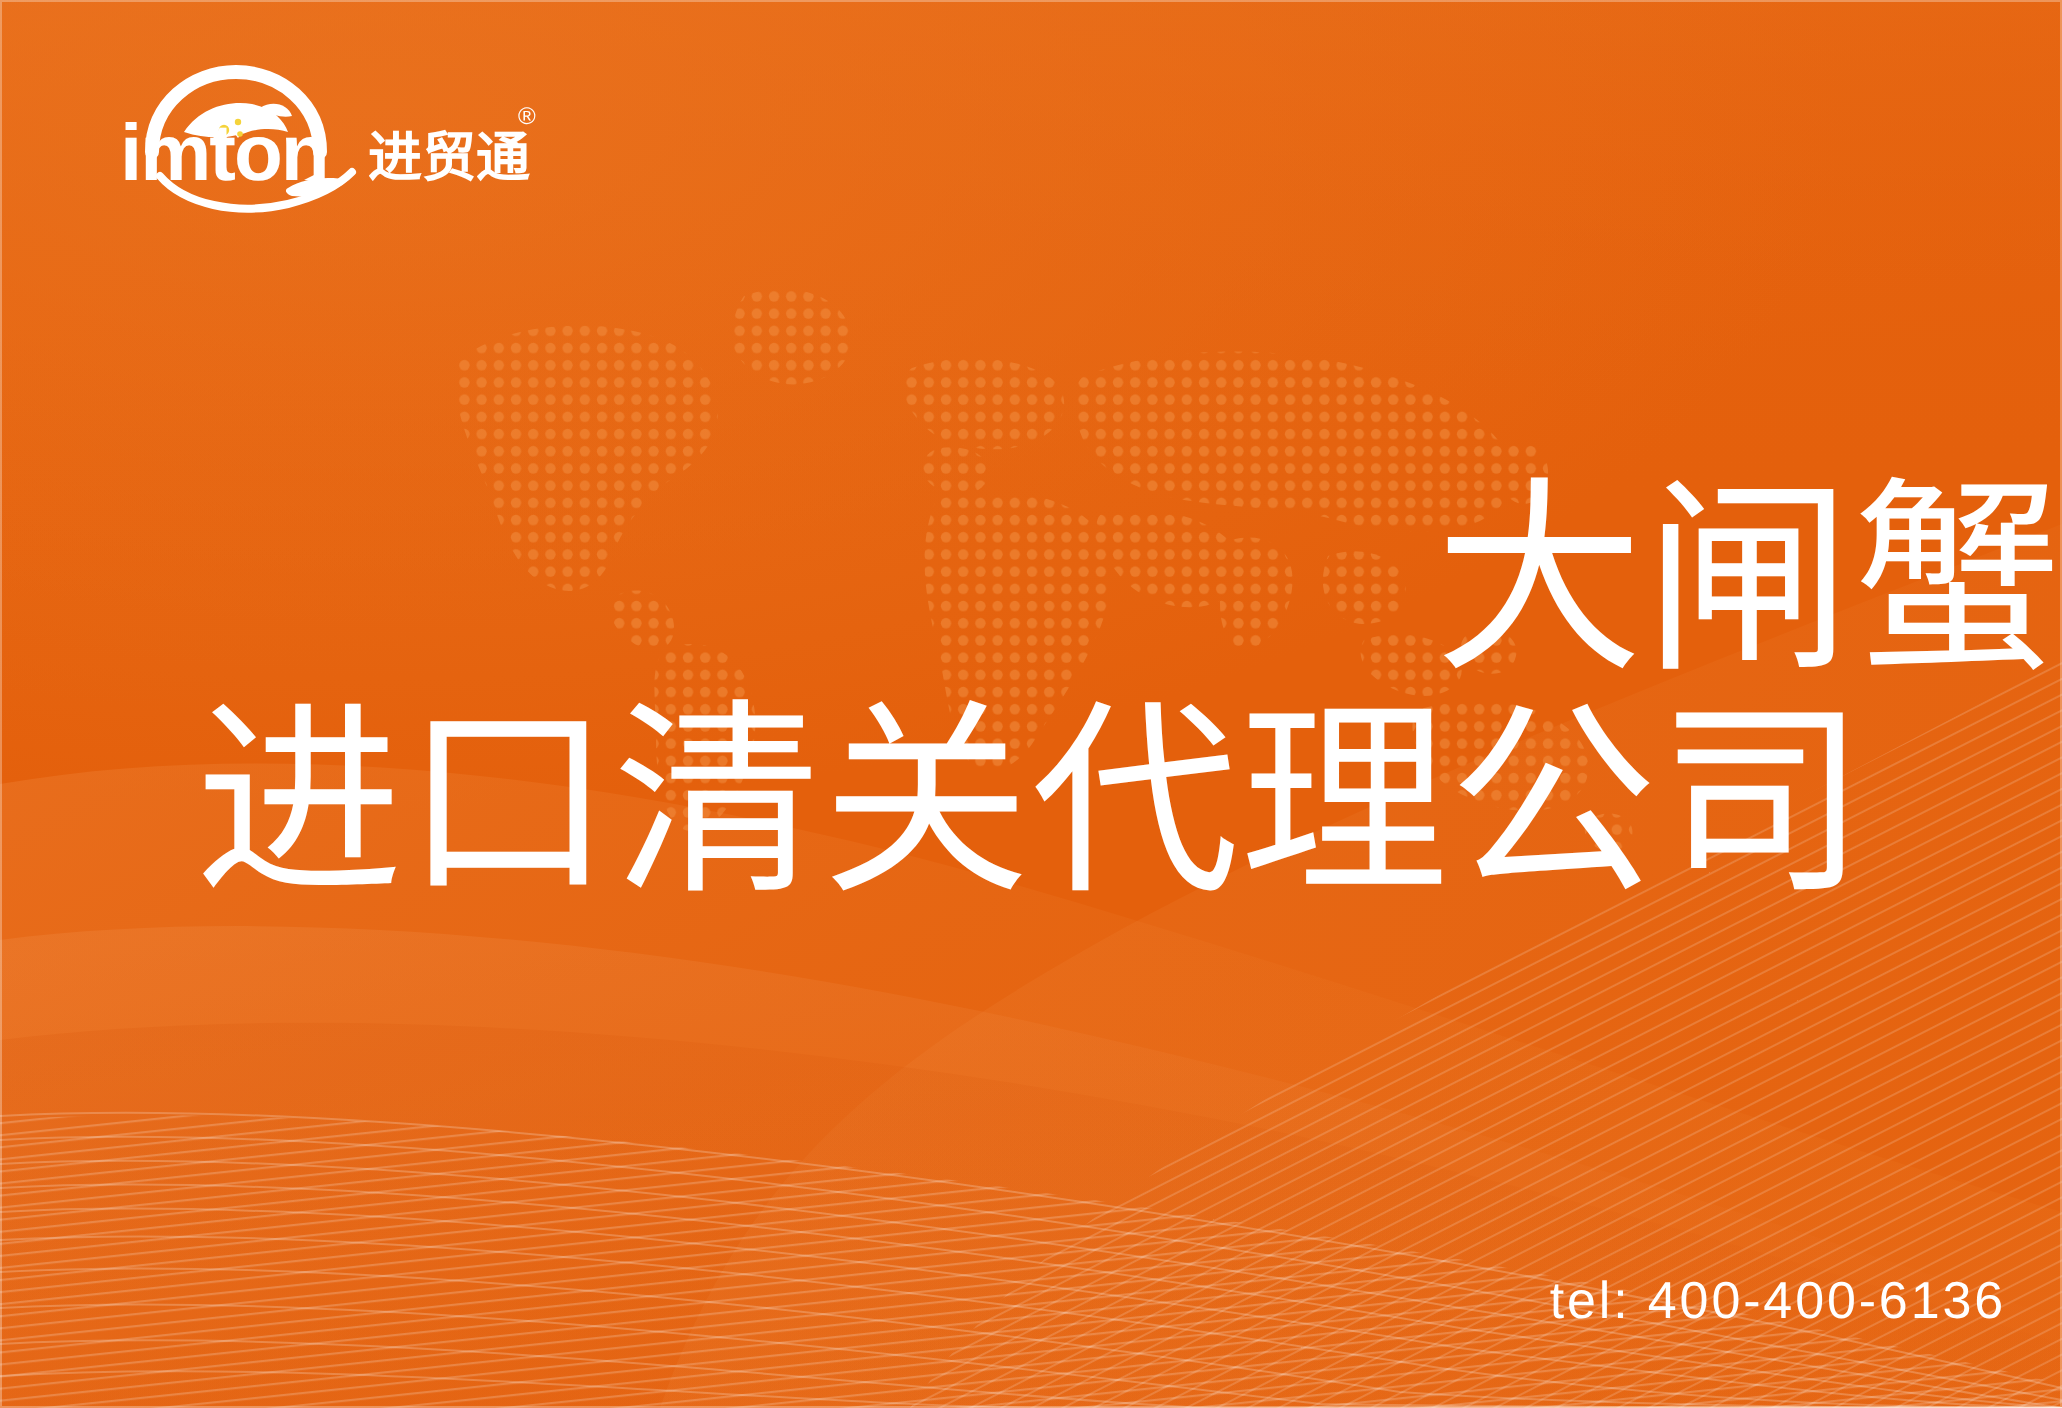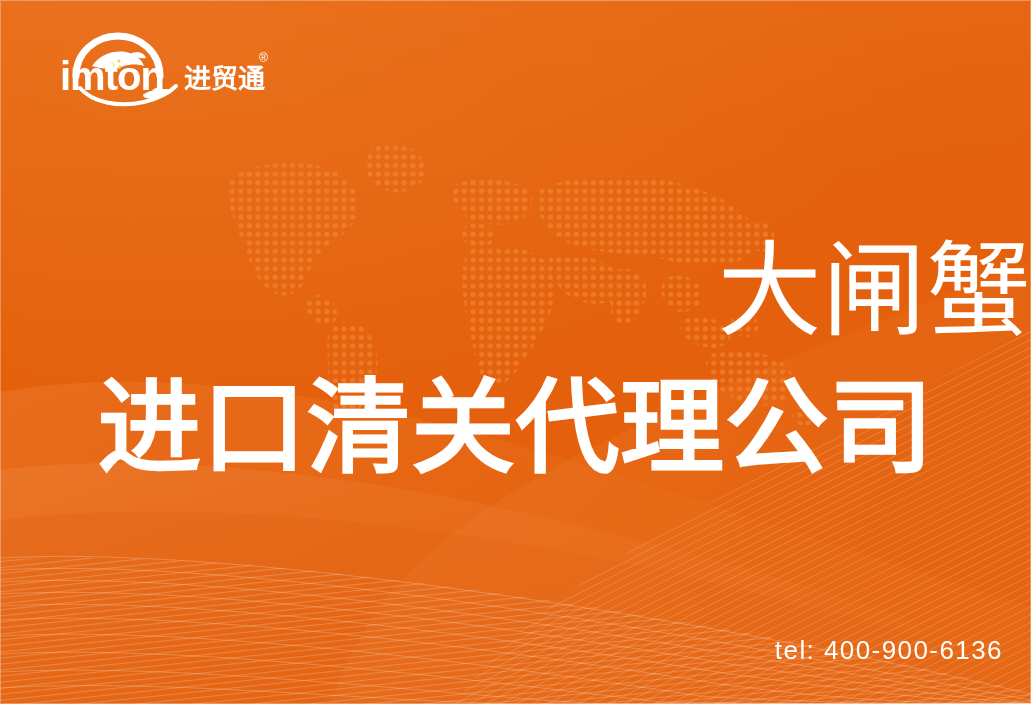--- a/index.html
+++ b/index.html
@@ -71,22 +71,22 @@
   }
   .headline .line1 {
     display: block;
     font-size: 104px;
     font-weight: 300;
     text-align: right;
   }
   .headline .line2 {
     display: block;
     font-size: 104px;
-    font-weight: 700;
-    margin-top: 27px;
+    font-weight: 400;
+    margin-top: 1px;
   }
 
   
   .phone {
     position: absolute;
     right: 28px;
     bottom: 38px;
     color: #ffffff;
     font-size: 26px;
     font-weight: 400;
@@ -264,16 +264,16 @@
 
       <text x="203" y="34" font-family="'Liberation Sans','DejaVu Sans',sans-serif" font-size="12" fill="#ffffff">®</text>
     </svg>
   </div>
 
   <div class="headline">
     <span class="line1">大闸蟹</span>
     <span class="line2">进口清关代理公司</span>
   </div>
 
-  <div class="phone">tel: 400-900-6136</div>
+  <div class="phone">tel: 400-400-6136</div>
 
   <div class="frame"></div>
 </div>
 
 </body></html>

